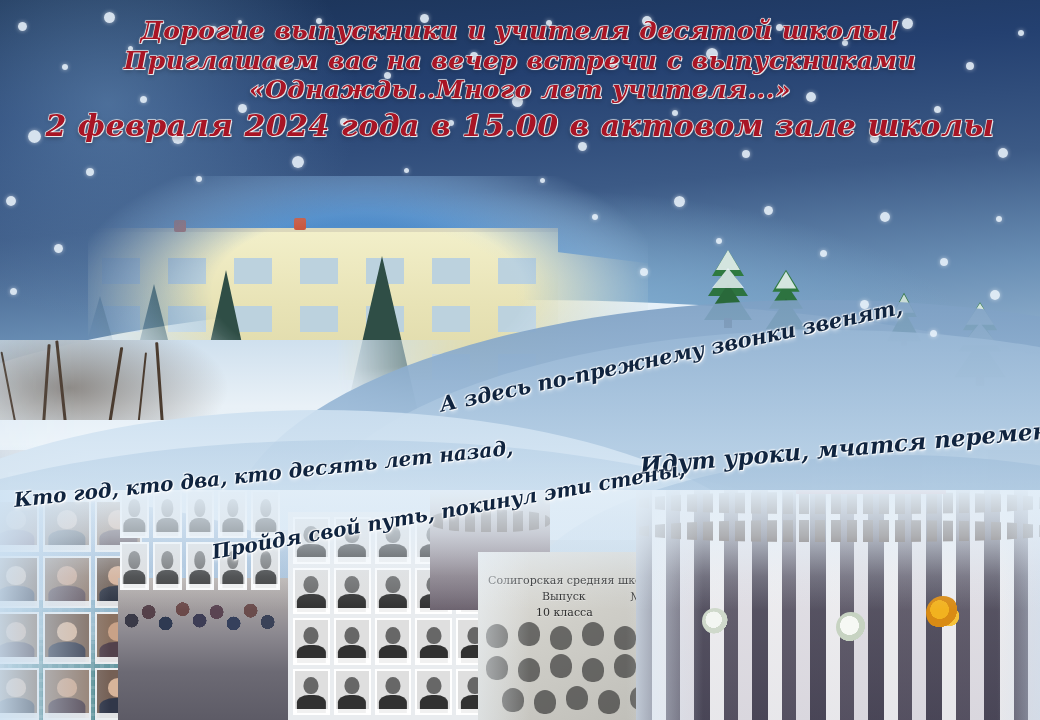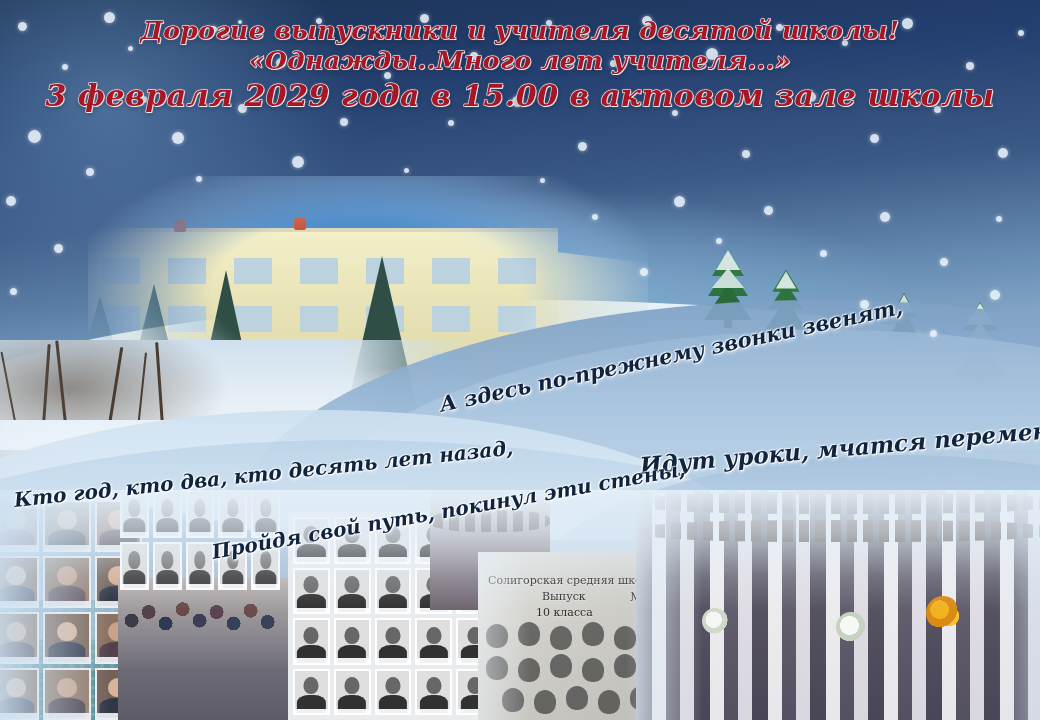--- a/index.html
+++ b/index.html
@@ -730,22 +730,23 @@
     <div class="flake" style="left:990px; top:290px; width:10px; height:10px;"></div>
     <div class="flake" style="left:640px; top:268px; width:8px;  height:8px;"></div>
     <div class="flake" style="left:592px; top:214px; width:6px;  height:6px;"></div>
     <div class="flake" style="left:238px; top:20px;  width:4px;  height:4px;"></div>
     <div class="flake" style="left:404px; top:168px; width:5px;  height:5px;"></div>
     <div class="flake" style="left:540px; top:178px; width:5px;  height:5px;"></div>
   </div>
 
   <div class="headline-block">
     <div class="headline h1">Дорогие выпускники и учителя десятой школы!</div>
+    <div class="headline h2">Приглашаем вас на вечер встречи с выпускниками</div>
     <div class="headline h3">«Однажды..Много лет учителя...»</div>
-    <div class="headline h4">3 февраля 2029 года в 15.00 в актовом зале школы</div>
+    <div class="headline h4">2 февраля 2024 года в 15.00 в актовом зале школы</div>
   </div>
 
   <div class="poem p1">А здесь по-прежнему звонки звенят,</div>
   <div class="poem p2">Идут уроки, мчатся перемены.</div>
   <div class="poem p3">Кто год, кто два, кто десять лет назад,</div>
   <div class="poem p4">Пройдя свой путь, покинул эти стены,</div>
 
 </div>
 
 </body></html>

